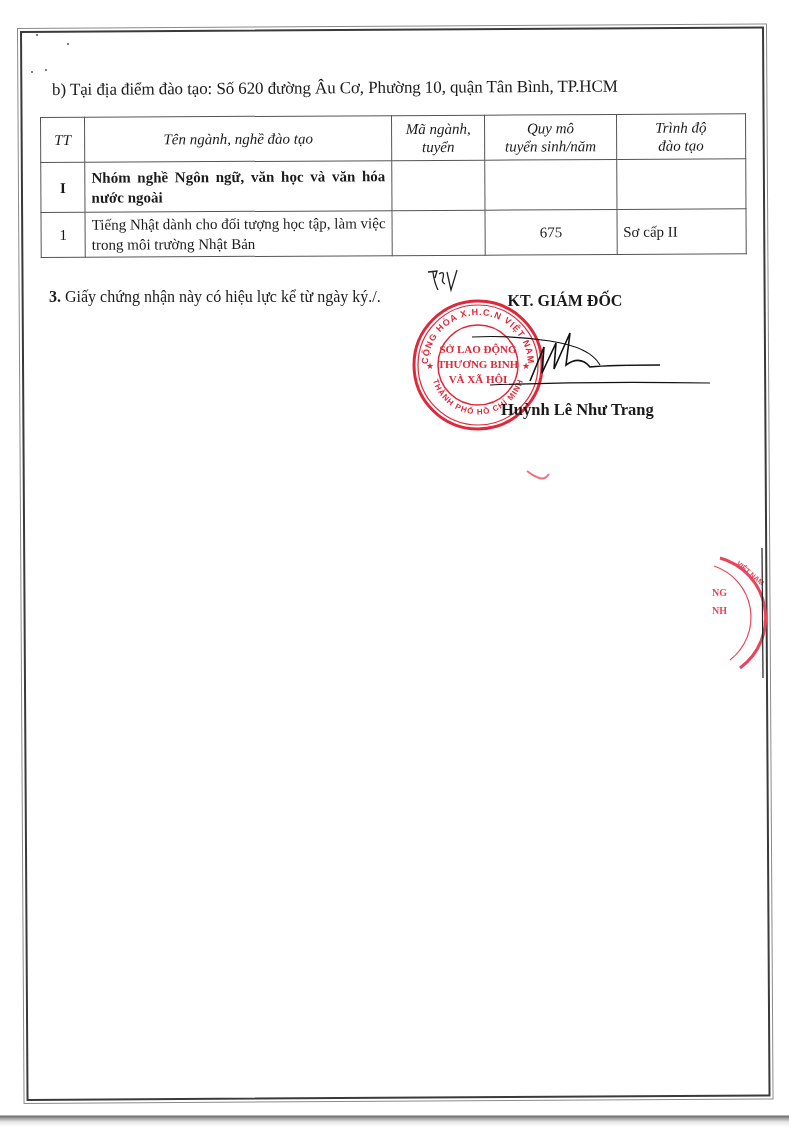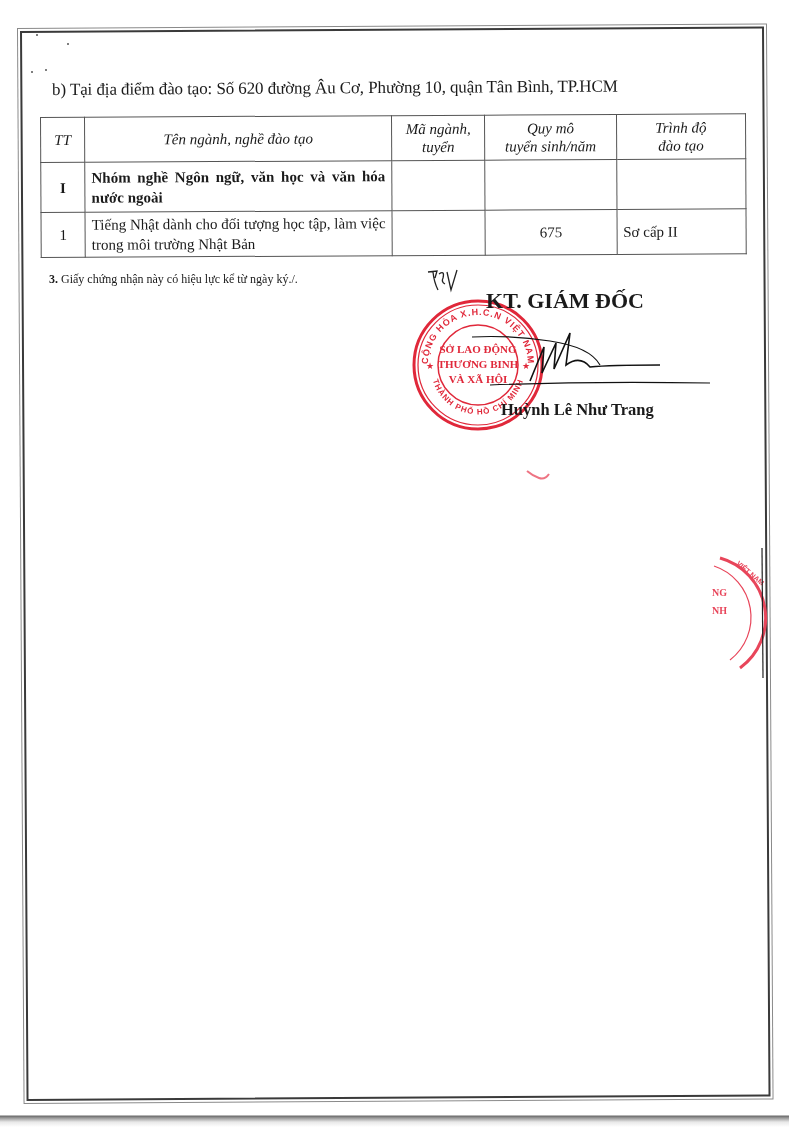--- a/index.html
+++ b/index.html
@@ -29,29 +29,29 @@
     table.main td { line-height:20px; }
     .c-tt { width:31px; text-align:center; }
     .c-name { width:293px; text-align:justify; }
     .c-code { width:80px; }
     .c-qty { width:118px; text-align:center; }
     .c-level { width:116px; text-align:left; }
     tr.group td { height:45px; }
     tr.group td.c-name, tr.group td.c-tt { font-weight:bold; }
     tr.item td { height:36px; }
     .clause3 {
-      position:absolute; left:49px; top:272px; font-size:12px;text-align:center;
+      position:absolute; left:49px; top:288px; font-size:16px;text-align:center;
     }
     .clause3 b { font-weight:bold; }
     .initials {
       position:absolute; left:425px; top:268px; width:34px; height:26px;
     }
     .sig-block {
       position:absolute; left:440px; top:290px; width:250px; text-align:center;
-      font-weight:bold; font-size:22px; line-height:21px;
+      font-weight:bold; font-size:16px; line-height:21px;
     }
     .signer {
       position:absolute; left:476px; top:400px; font-weight:bold; font-size:16.5px;margin-left:25px;
     }
     .stamp { position:absolute; left:410px; top:297px; width:136px; height:136px; }
     .stamp-partial { position:absolute; left:700px; top:548px; width:89px; height:130px; overflow:hidden; }
     .signature { position:absolute; left:470px; top:325px; width:250px; height:70px; }
     .smudge { position:absolute; left:525px; top:468px; width:30px; height:14px; }
     .bottom-strip {
       position:absolute; left:0; top:1110px; width:789px; height:17px;

